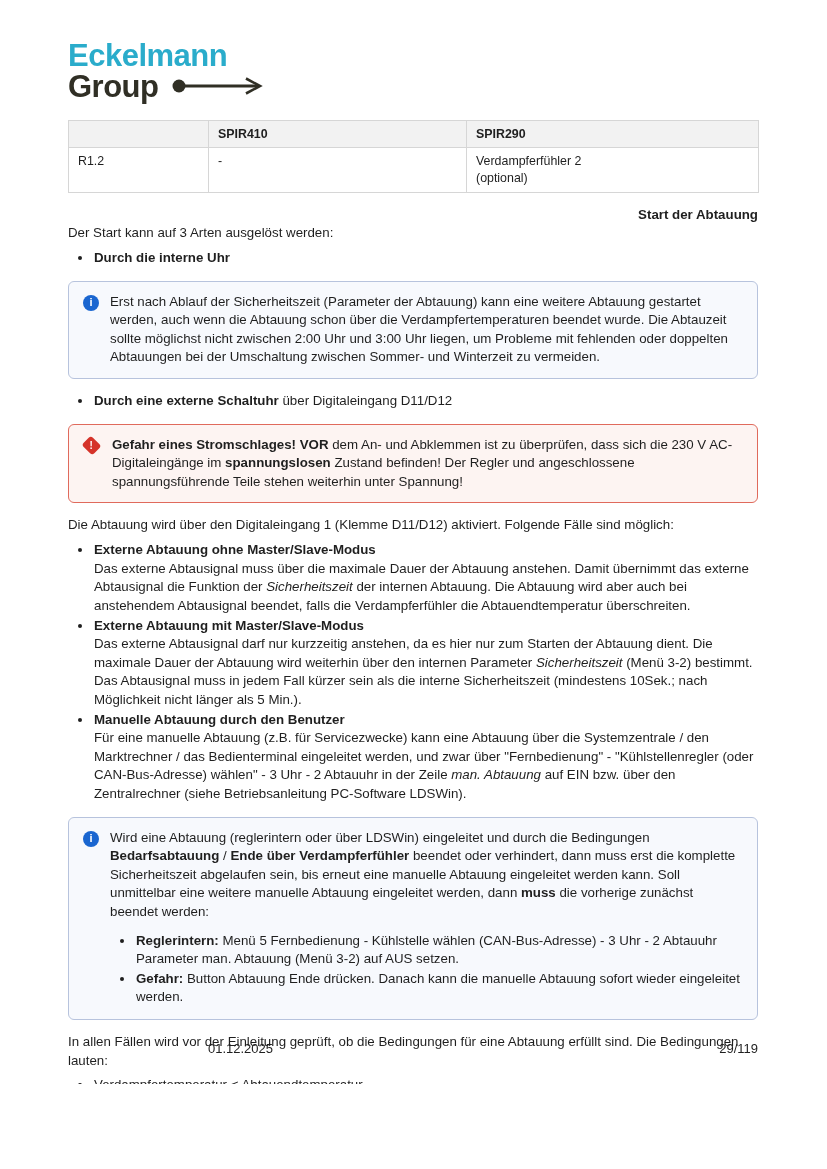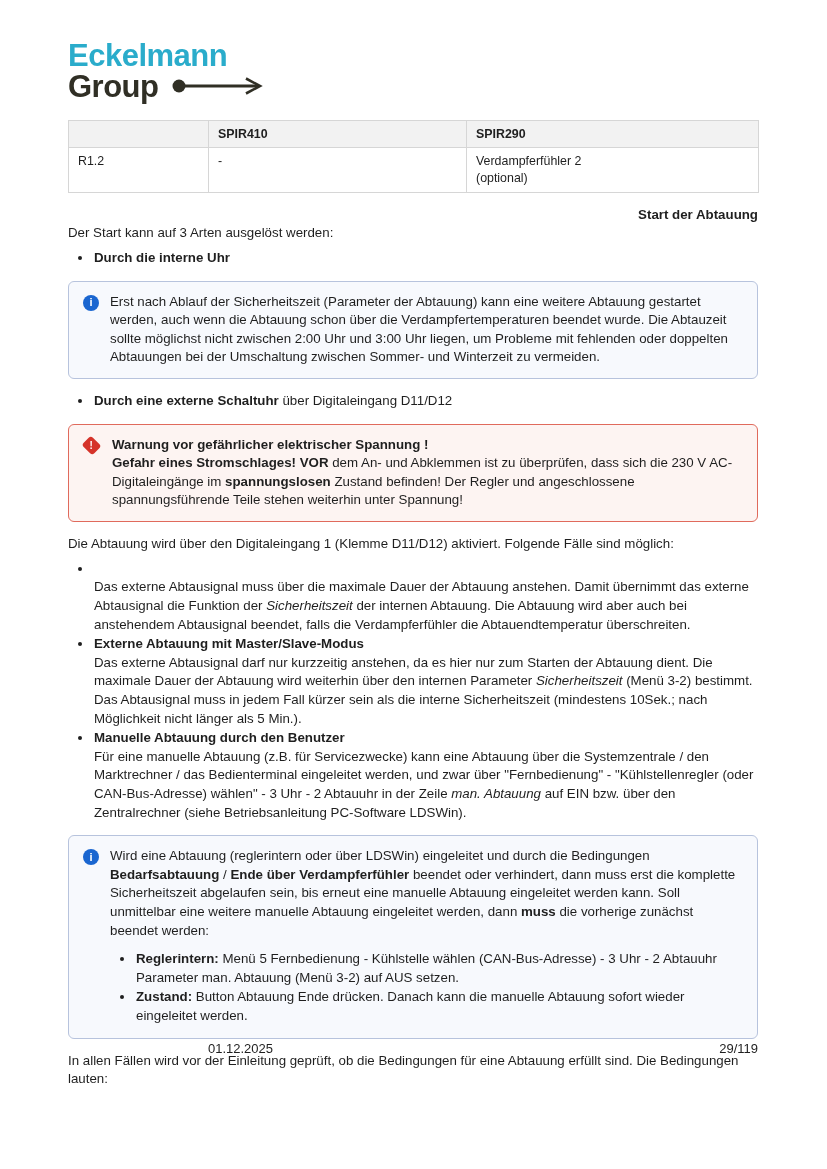--- a/index.html
+++ b/index.html
@@ -140,48 +140,47 @@
 
     <ul class="blt">
       <li><span class="b">Durch eine externe Schaltuhr</span><span> über Digitaleingang D11/D12</span></li>
     </ul>
 
     <div class="warn-box">
       <div class="warn-icon">
           <span>!</span>
         </div>
       <div class="box-text">
-        <p><span class="b">Warnung vor gefährlicher elektrischer Spannung !</span></p>
         <p><span class="b">Gefahr eines Stromschlages! VOR</span><span> dem An- und Abklemmen ist zu überprüfen, dass sich die 230 V AC-Digitaleingänge im </span><span class="b">spannungslosen</span><span> Zustand befinden! Der Regler und angeschlossene spannungsführende Teile stehen weiterhin unter Spannung!</span></p>
       </div>
     </div>
 
     <p>Die Abtauung wird über den Digitaleingang 1 (Klemme D11/D12) aktiviert. Folgende Fälle sind möglich:</p>
     <ul class="blt">
       <li>
-        <br>
+        <span class="b">Externe Abtauung ohne Master/Slave-Modus</span><br>
         <span>Das externe Abtausignal muss über die maximale Dauer der Abtauung anstehen. Damit übernimmt das externe Abtausignal die Funktion der </span><span class="i">Sicherheitszeit</span><span> der internen Abtauung. Die Abtauung wird aber auch bei anstehendem Abtausignal beendet, falls die Verdampferfühler die Abtauendtemperatur überschreiten.</span>
       </li>
       <li>
         <span class="b">Externe Abtauung mit Master/Slave-Modus</span><br>
         <span>Das externe Abtausignal darf nur kurzzeitig anstehen, da es hier nur zum Starten der Abtauung dient. Die maximale Dauer der Abtauung wird weiterhin über den internen Parameter </span><span class="i">Sicherheitszeit</span><span> (Menü 3-2) bestimmt. Das Abtausignal muss in jedem Fall kürzer sein als die interne Sicherheitszeit (mindestens 10Sek.; nach Möglichkeit nicht länger als 5 Min.).</span>
       </li>
       <li>
         <span class="b">Manuelle Abtauung durch den Benutzer</span><br>
         <span>Für eine manuelle Abtauung (z.B. für Servicezwecke) kann eine Abtauung über die Systemzentrale / den Marktrechner / das Bedienterminal eingeleitet werden, und zwar über "Fernbedienung" - "Kühlstellenregler (oder CAN-Bus-Adresse) wählen" - 3 Uhr - 2 Abtauuhr in der Zeile </span><span class="i">man. Abtauung</span><span> auf EIN bzw. über den Zentralrechner (siehe Betriebsanleitung PC-Software LDSWin).</span>
       </li>
     </ul>
 
     <div class="note-box">
       <div class="info-icon">i</div>
       <div class="box-text">
         <p><span>Wird eine Abtauung (reglerintern oder über LDSWin) eingeleitet und durch die Bedingungen </span><span class="b">Bedarfsabtauung</span><span> / </span><span class="b">Ende über Verdampferfühler</span><span> beendet oder verhindert, dann muss erst die komplette Sicherheitszeit abgelaufen sein, bis erneut eine manuelle Abtauung eingeleitet werden kann. Soll unmittelbar eine weitere manuelle Abtauung eingeleitet werden, dann </span><span class="b">muss</span><span> die vorherige zunächst beendet werden:</span></p>
         <ul class="blt">
           <li><span class="b">Reglerintern:</span><span> Menü 5 Fernbedienung - Kühlstelle wählen (CAN-Bus-Adresse) - 3 Uhr - 2 Abtauuhr Parameter man. Abtauung (Menü 3-2) auf AUS setzen.</span></li>
-          <li><span class="b">Zustand:</span><span> Button Abtauung Ende drücken. Danach kann die manuelle Abtauung sofort wieder eingeleitet werden.</span></li>
+          <li><span class="b">Gefahr:</span><span> Button Abtauung Ende drücken. Danach kann die manuelle Abtauung sofort wieder eingeleitet werden.</span></li>
         </ul>
       </div>
     </div>
 
     <p>In allen Fällen wird vor der Einleitung geprüft, ob die Bedingungen für eine Abtauung erfüllt sind. Die Bedingungen lauten:</p>
     <ul class="blt">
       <li>Verdampfertemperatur &lt; Abtauendtemperatur</li>
       <li>Bei Bedarfsabtauung: Abtauzähler = 1</li>
     </ul>
 

